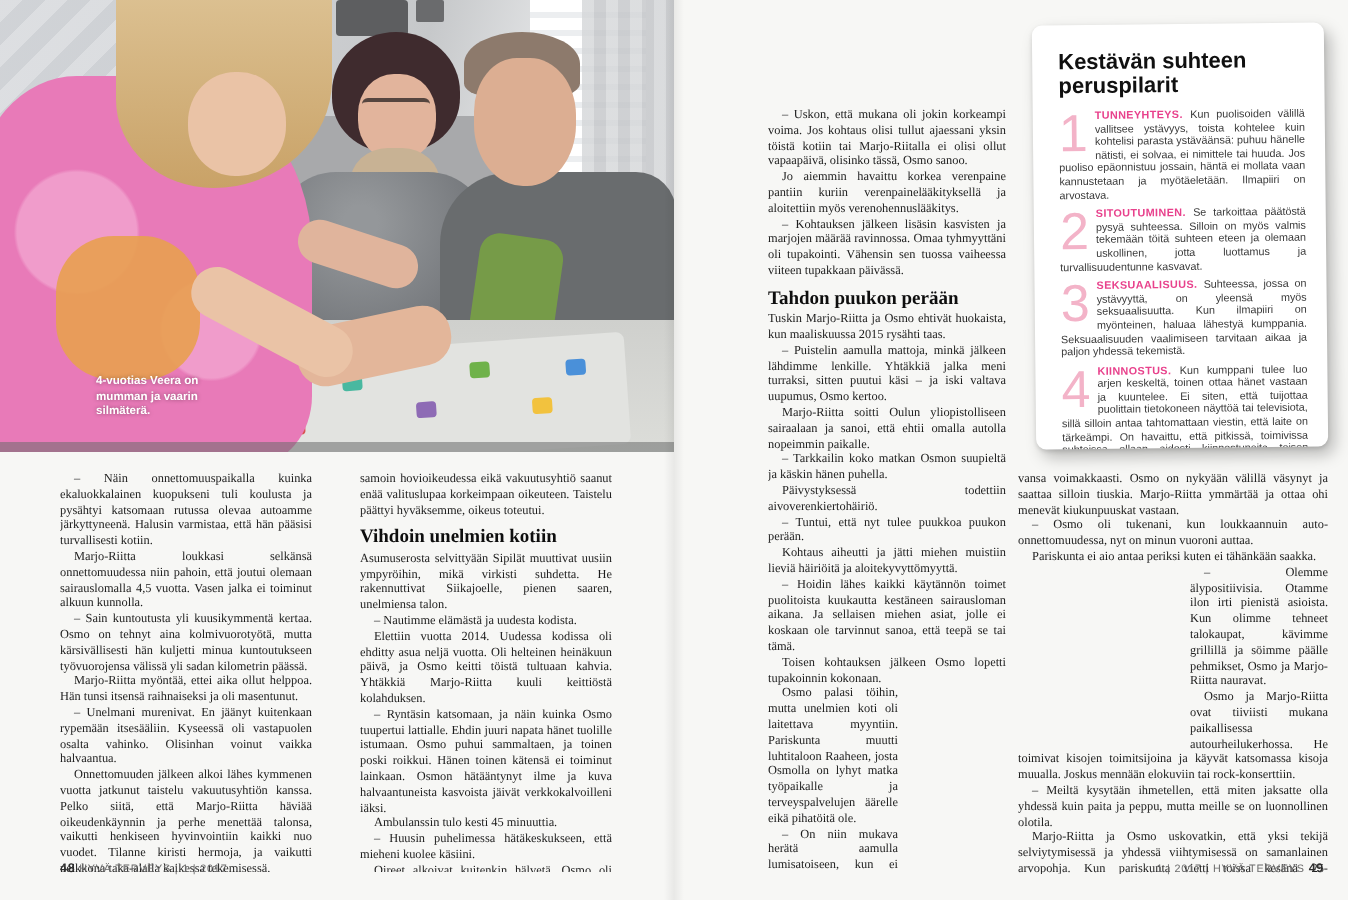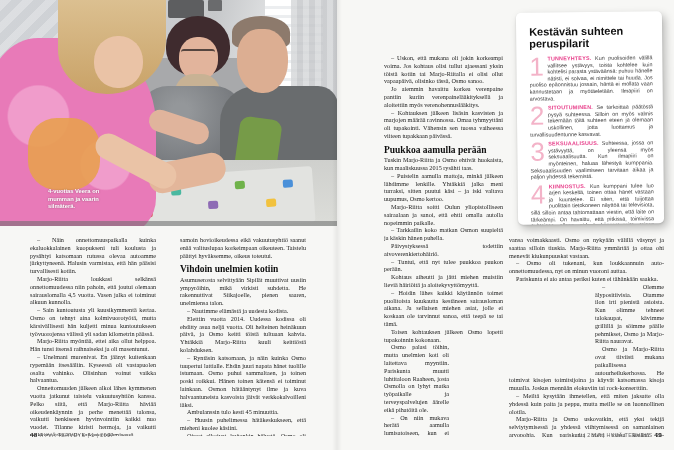--- a/index.html
+++ b/index.html
@@ -163,21 +163,21 @@
     </div>
   </div>
 
   <div class="fold"></div>
 
   <div class="page" id="right-page">
     <div class="rcol" id="rcol1">
         <p class="ind">– Uskon, että mukana oli jokin korkeampi voima. Jos kohtaus olisi tullut ajaessani yksin töistä kotiin tai Marjo-Riitalla ei olisi ollut vapaapäivä, olisinko tässä, Osmo sanoo.</p>
         <p class="ind">Jo aiemmin havaittu korkea verenpaine pantiin kuriin verenpainelääkityksellä ja aloitettiin myös verenohennuslääkitys.</p>
         <p class="ind">– Kohtauksen jälkeen lisäsin kasvisten ja marjojen määrää ravinnossa. Omaa tyhmyyttäni oli tupakointi. Vähensin sen tuossa vaiheessa viiteen tupakkaan päivässä.</p>
-        <h3>Puukkoa aamulla perään</h3>
+        <h3>Tahdon puukon perään</h3>
         <p>Tuskin Marjo-Riitta ja Osmo ehtivät huokaista, kun maaliskuussa 2015 rysähti taas.</p>
         <p class="ind">– Puistelin aamulla mattoja, minkä jälkeen lähdimme lenkille. Yhtäkkiä jalka meni turraksi, sitten puutui käsi – ja iski valtava uupumus, Osmo kertoo.</p>
         <p class="ind">Marjo-Riitta soitti Oulun yliopistolliseen sairaalaan ja sanoi, että ehtii omalla autolla nopeimmin paikalle.</p>
         <p class="ind">– Tarkkailin koko matkan Osmon suupieltä ja käskin hänen puhella.</p>
         <p class="ind">Päivystyksessä todettiin aivoverenkiertohäiriö.</p>
         <p class="ind">– Tuntui, että nyt tulee puukkoa puukon perään.</p>
         <p class="ind">Kohtaus aiheutti ja jätti miehen muistiin lieviä häiriöitä ja aloitekyvyttömyyttä.</p>
         <p class="ind">– Hoidin lähes kaikki käytännön toimet puolitoista kuukautta kestäneen sairausloman aikana. Ja sellaisen miehen asiat, jolle ei koskaan ole tarvinnut sanoa, että teepä se tai tämä.</p>
         <p class="ind">Toisen kohtauksen jälkeen Osmo lopetti tupakoinnin kokonaan.</p>
         <div class="shim right" style="width: 54px; height: 88px;"></div>

